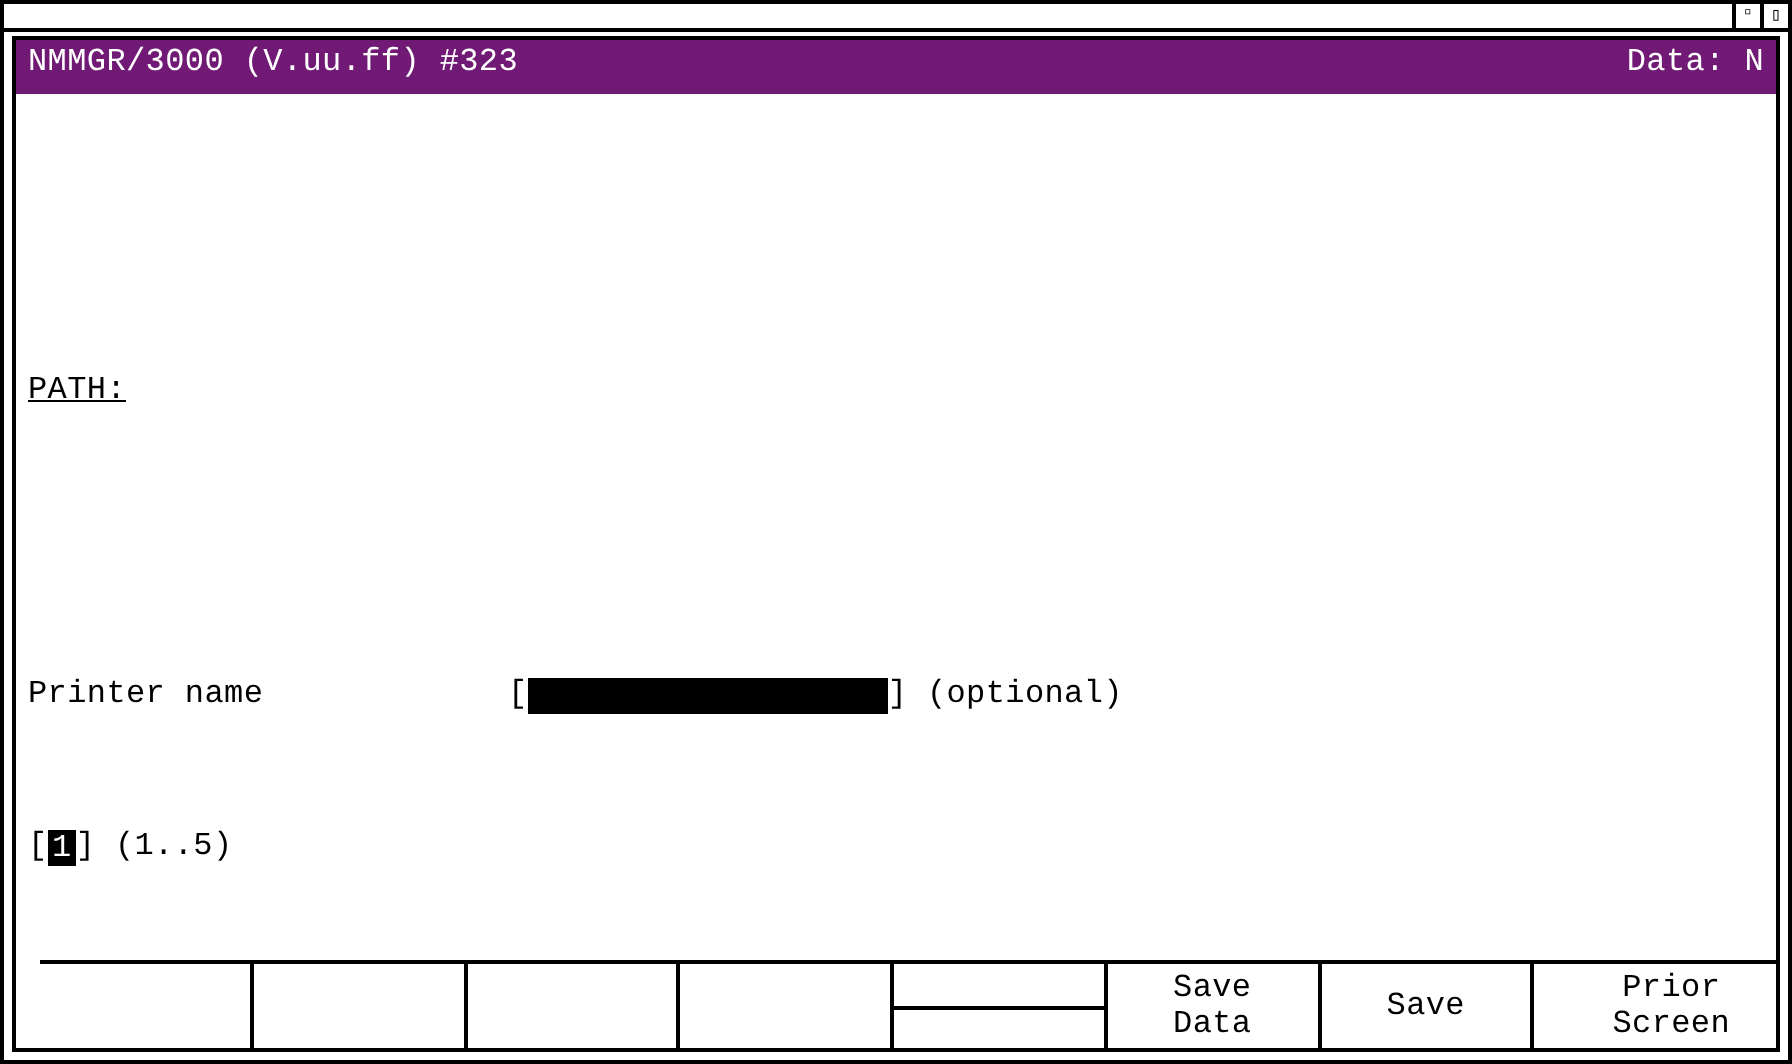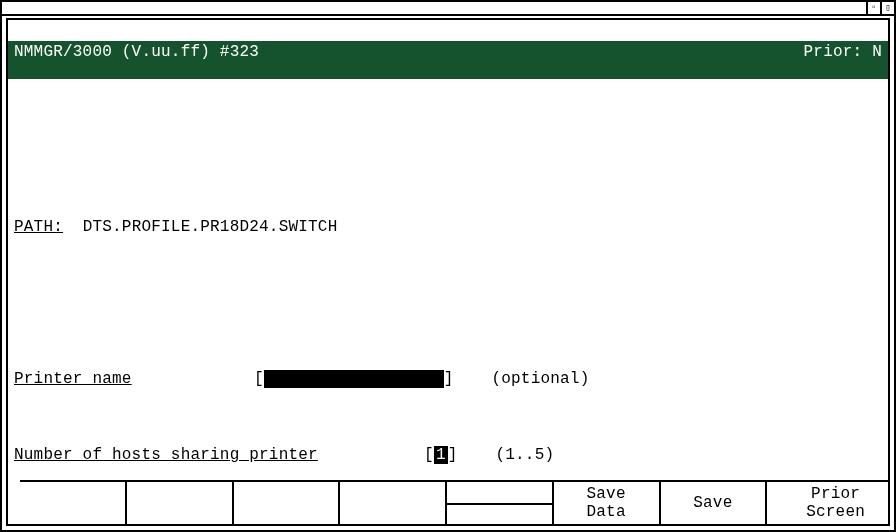--- a/index.html
+++ b/index.html
@@ -35,43 +35,42 @@
     line-height: 10px;
   }
   .titlebar .ctrl.min::before { content: "▫"; }
   .titlebar .ctrl.max::before { content: "▯"; font-size: 9px; }
   .inner {
     position: absolute;
     left: 4px; right: 4px; top: 16px; bottom: 4px;
     border: 2px solid #000;
   }
   .header {
-    background: #14532d;
+    background: #701a75;
     color: #fff;
-    padding: 2px 6px 17px 6px;
-    margin-top: 21px;
+    padding: 2px 6px 6px 6px;
   }
   .header .row { display: flex; }
   .header .grow { flex: 1; }
   .content {
     padding: 6px 6px 0 6px;
     white-space: pre;
   }
   .label-under { text-decoration: underline; }
-  .line { height: 19px; display: flex; }
+  .line { height: 19px; display: flex; align-items: center; }
   .blank { height: 19px; }
-  .field-label { display: inline-block; text-decoration: underline; }
+  .field-label { display: inline-block; }
   .invert-input {
     background: #000; color: #fff;
     border: none; outline: none;
     font-family: inherit; font-size: inherit;
     height: 18px; line-height: 18px;
     padding: 0 2px;
   }
-  .hint { display: inline-block; margin-left: 28px; }
+  .hint { display: inline-block; }
   .fkeys {
     position: absolute;
     left: 12px; right: 0; bottom: 0;
     height: 44px;
     border-top: 2px solid #000;
     display: flex;
   }
   .fkey {
     flex: 1;
     border-right: 2px solid #000;
@@ -100,47 +99,45 @@
     <div class="ctrl min"></div>
     <div class="ctrl max"></div>
   </div>
   <div class="inner">
 
     <div class="header">
       <div class="row">
         <span>NMMGR/3000 (V.uu.ff) #323</span>
         <span>&nbsp;&nbsp;</span>
         <span class="grow"></span>
-        <span>Prior:</span>
+        <span>Data:</span>
         <span>&nbsp;</span>
         <span>N</span>
       </div>
     </div>
 
     <div class="content">
 
       <div class="blank"></div>
 
       <div class="line">
         <span class="label-under">PATH:</span>
         <span>&nbsp;&nbsp;</span>
-        <span>DTS.PROFILE.PR18D24.SWITCH</span>
       </div>
 
       <div class="blank"></div>
 
       <div class="line">
         <span class="field-label" style="width:240px">Printer name</span>
         <span>[</span><input class="invert-input" style="width: 180px;" value=""><span>]</span>
         <span>&nbsp;</span>
         <span class="hint">(optional)</span>
       </div>
 
       <div class="line">
-        <span class="field-label" style="width:410px">Number of hosts sharing printer</span>
         <span>[</span><input class="invert-input" style="width: 14px; text-align: center;" value="1"><span>]</span>
         <span>&nbsp;</span>
         <span class="hint">(1..5)</span>
       </div>
 
       <div class="blank"></div>
 
       
 
       

